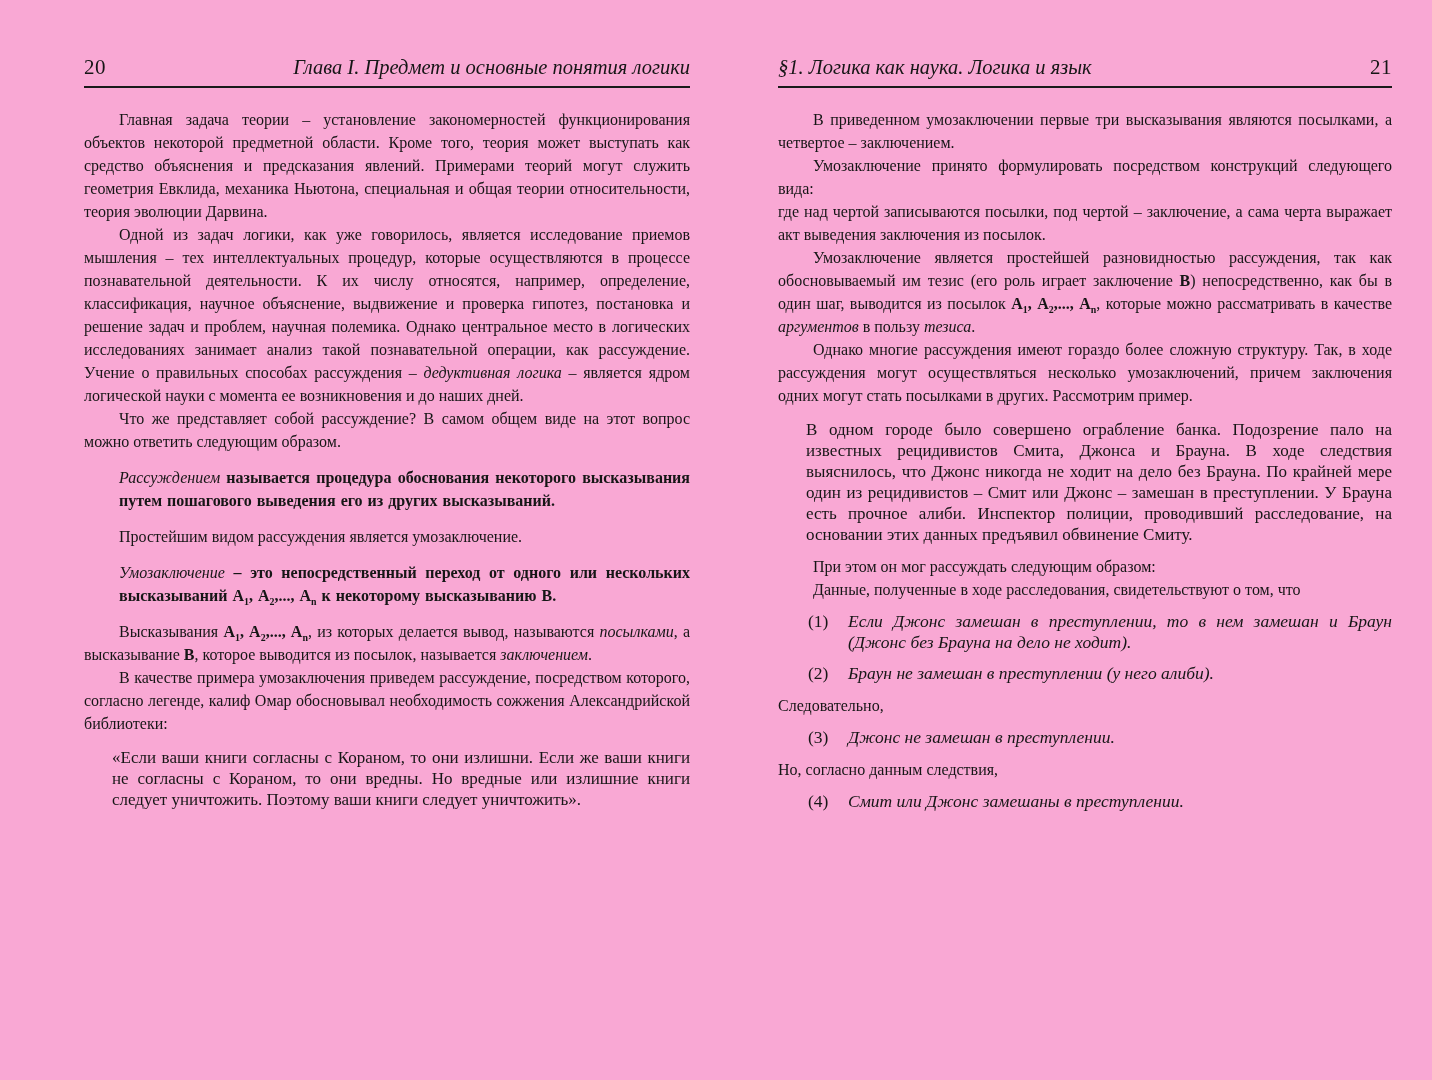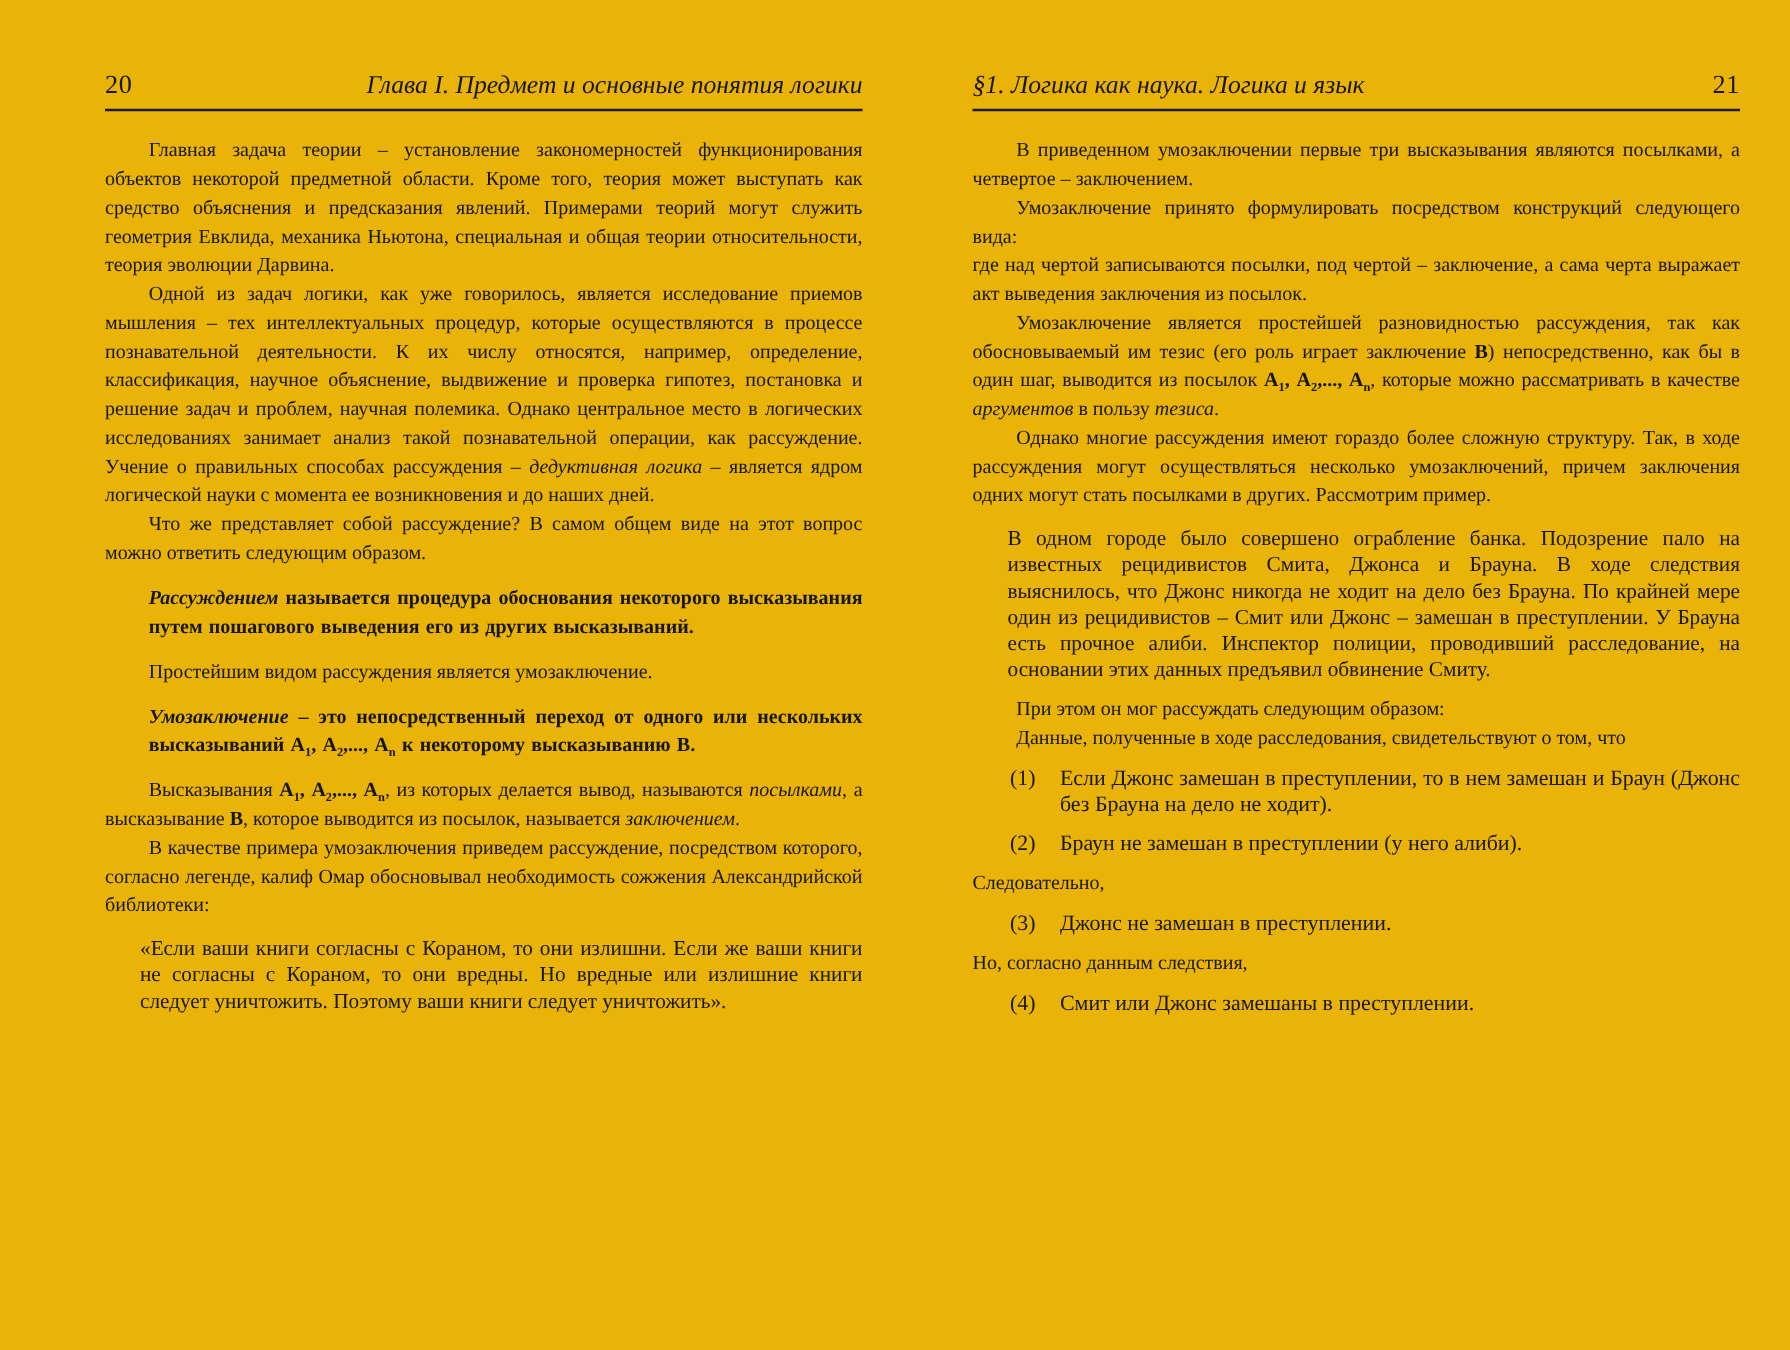--- a/index.html
+++ b/index.html
@@ -6,21 +6,21 @@
   html, body {
     margin: 0; padding: 0;
     background: #ffffff;
     font-family: "Liberation Serif", "DejaVu Serif", serif;
     color: #161616;
   }
   .spread {
     position: relative;
     width: 1432px;
     height: 1080px;
-    background: #eab308;
+    background: #f9a8d4;
     overflow: hidden;
     display: flex;
   }
   .page {
     box-sizing: border-box;
     width: 716px;
     height: 1080px;
   }
   .page-left  { padding: 55px 26px 0 84px; }
   .page-right { padding: 55px 40px 0 62px; }
@@ -66,39 +66,39 @@
     margin: 12px 0 10px 28px;
   }
 
   .list-item {
     display: flex;
     font-size: 17.5px;
     line-height: 21px;
     margin: 10px 0 10px 30px;
   }
   .item-num { flex: 0 0 40px; }
-  .item-body { flex: 1; text-align: justify; }
+  .item-body { flex: 1; text-align: justify; font-style: italic; }
 
   .formula {
     text-align: center;
     margin: 18px 0 20px;
     font-size: 20px;
     line-height: 24px;
     font-weight: 700;
   }
   .formula-num {
     display: inline-block;
     border-bottom: 2.5px solid #1a1a1a;
     padding: 0 8px 3px;
   }
   .formula-den { margin-top: 3px; }
 
   .rs-i  { font-style: italic; }
   .rs-b  { font-weight: 700; }
-  .rs-bi { font-weight: 700; font-style: italic; }
+  .rs-bi { font-weight: 400; font-style: italic; }
   sub { font-size: 0.62em; line-height: 0; }
 </style>
 </head>
 <body>
 
 <div class="spread">
 
   <section class="page page-left">
     <header class="running-head">
       <span class="pagenum">20</span>

